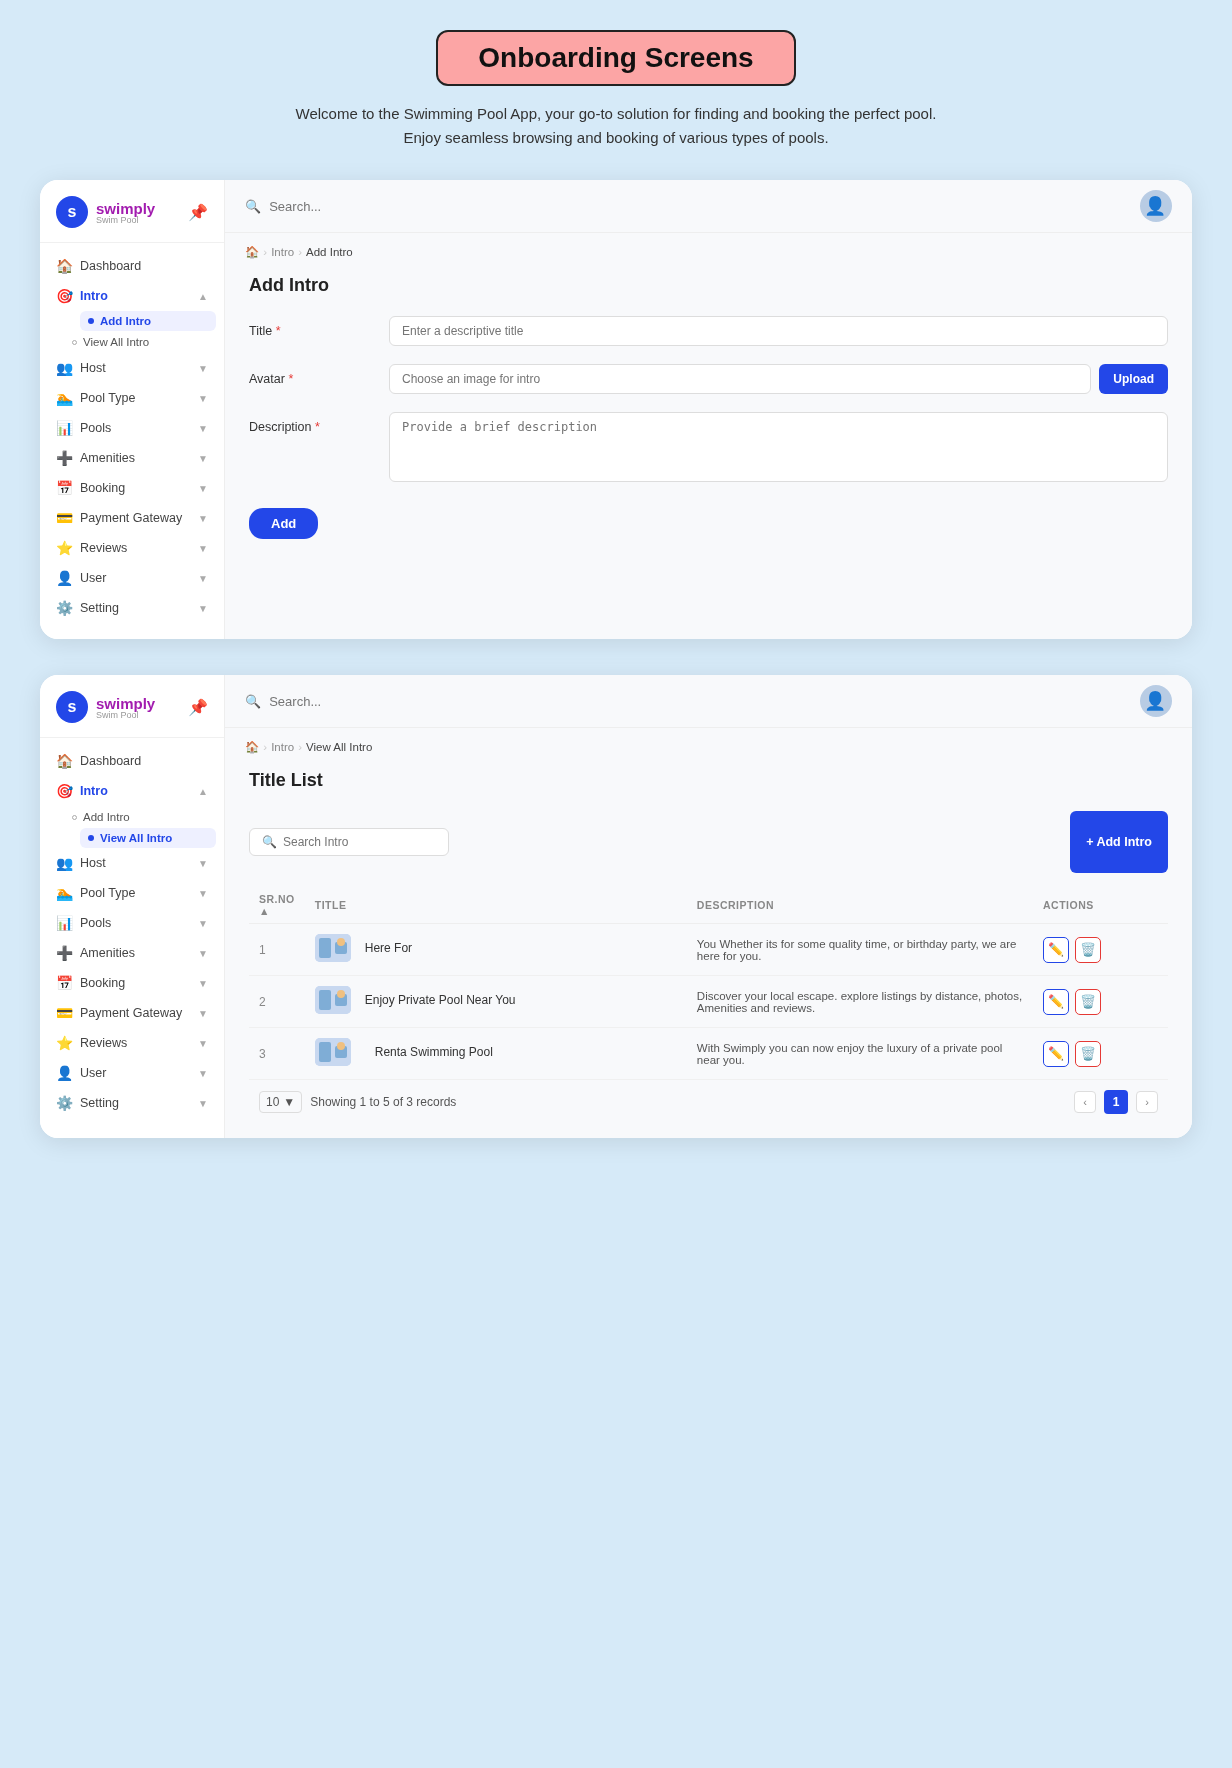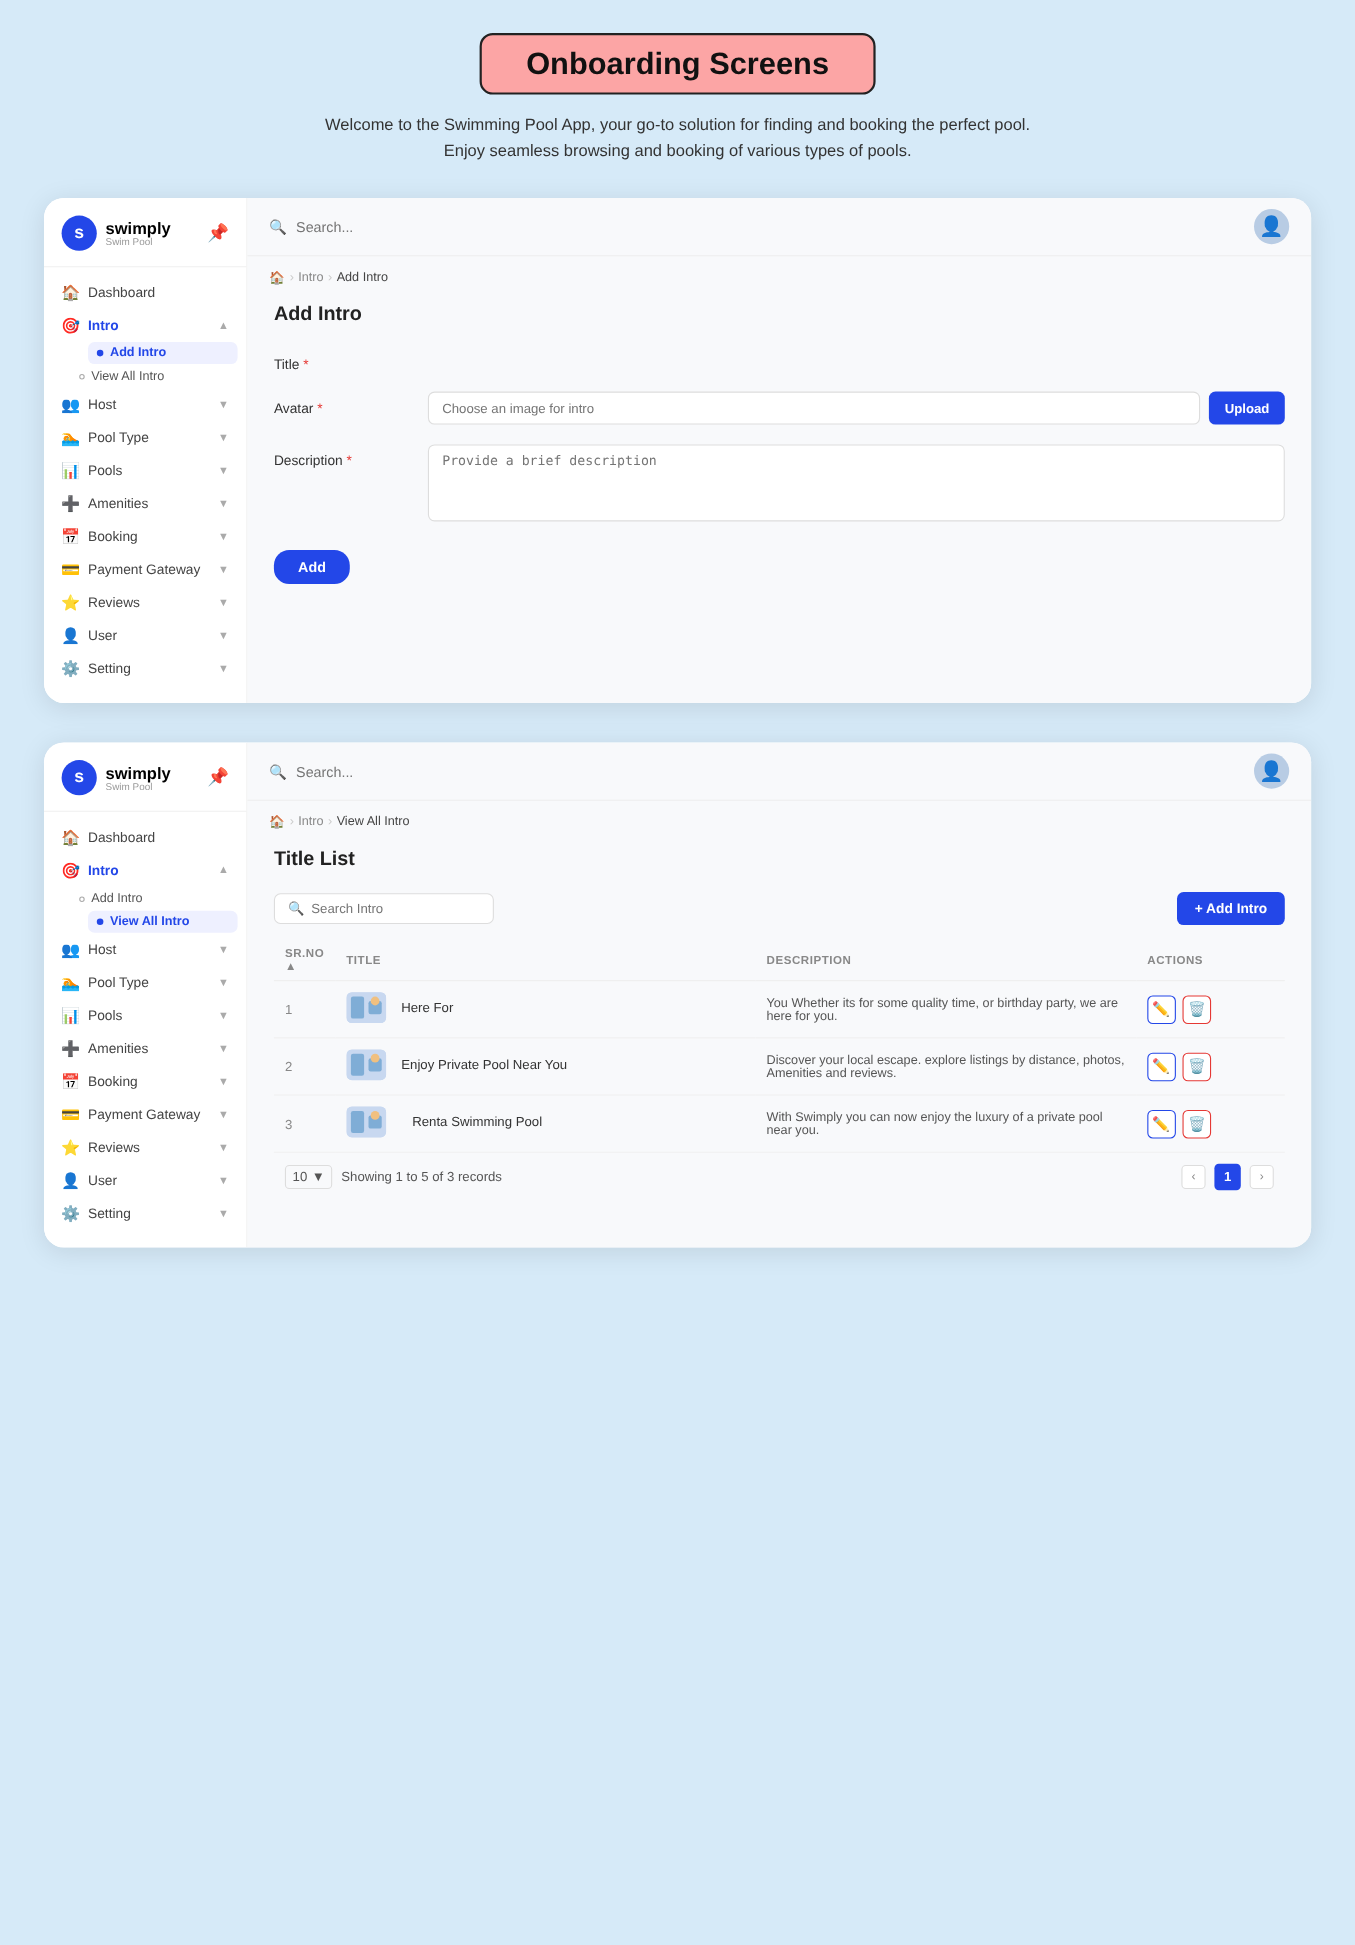--- a/index.html
+++ b/index.html
@@ -77,21 +77,21 @@
       display: flex;
       align-items: center;
       justify-content: center;
       color: white;
       font-size: 16px;
       font-weight: bold;
     }
     .logo-text {
       font-size: 15px;
       font-weight: 700;
-      color: #000000;
+      color: #a21caf;
     }
     .logo-subtitle {
       font-size: 9px;
       color: #999;
       margin-top: -2px;
     }
     .pin-icon {
       margin-left: auto;
       font-size: 16px;
       color: #f5a623;
@@ -276,21 +276,21 @@
       font-size: 12px;
       color: #aaa;
       flex: 1;
       max-width: 200px;
     }
     .add-intro-btn {
       background: #2347e8;
       color: white;
       border: none;
       border-radius: 6px;
-      padding: 8px 16px;
+      padding: 24px 16px;
       font-size: 12.5px;
       font-weight: 600;
       cursor: pointer;
       margin-left: auto;
     }
 
     
     .data-table {
       width: 100%;
       border-collapse: collapse;
@@ -506,20 +506,21 @@
 
       <div class="content-area">
         <div class="section-title">Add Intro</div>
 
         
         <div class="form-row">
           <div class="form-label">
             <span>Title</span>
             <span class="req"> *</span>
           </div>
+          <input type="text" class="form-control" placeholder="Enter a descriptive title" style="">
         </div>
 
         <div class="form-row">
           <div class="form-label">
             <span>Avatar</span>
             <span class="req"> *</span>
           </div>
           <div class="input-with-btn">
             <input type="text" class="form-control" placeholder="Choose an image for intro" style="">
             <button class="upload-btn">Upload</button>

